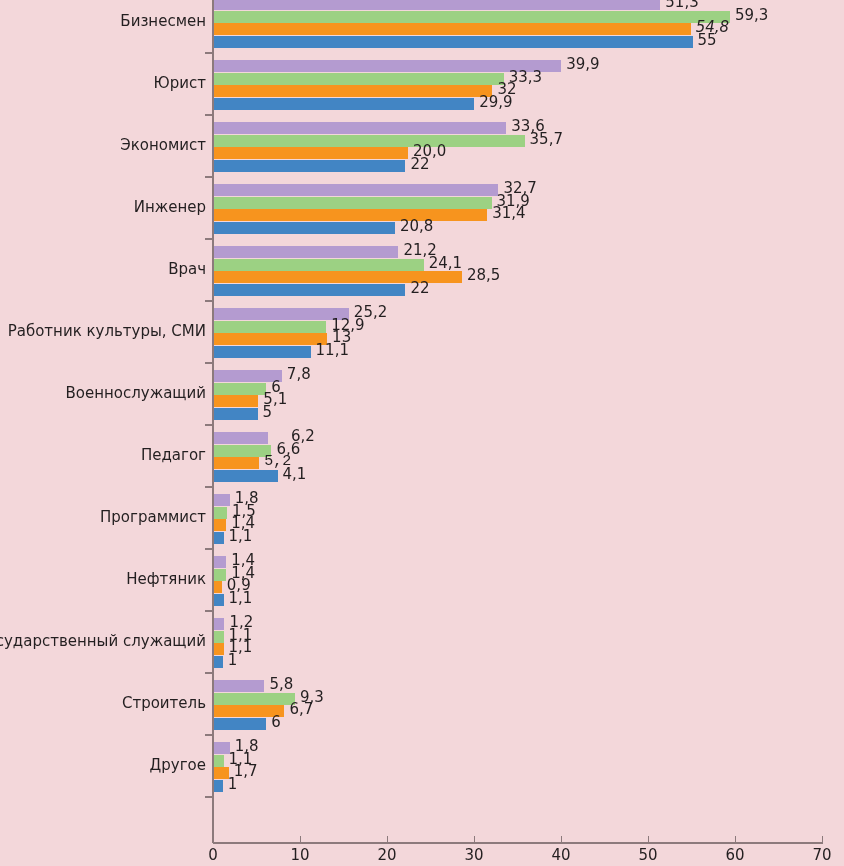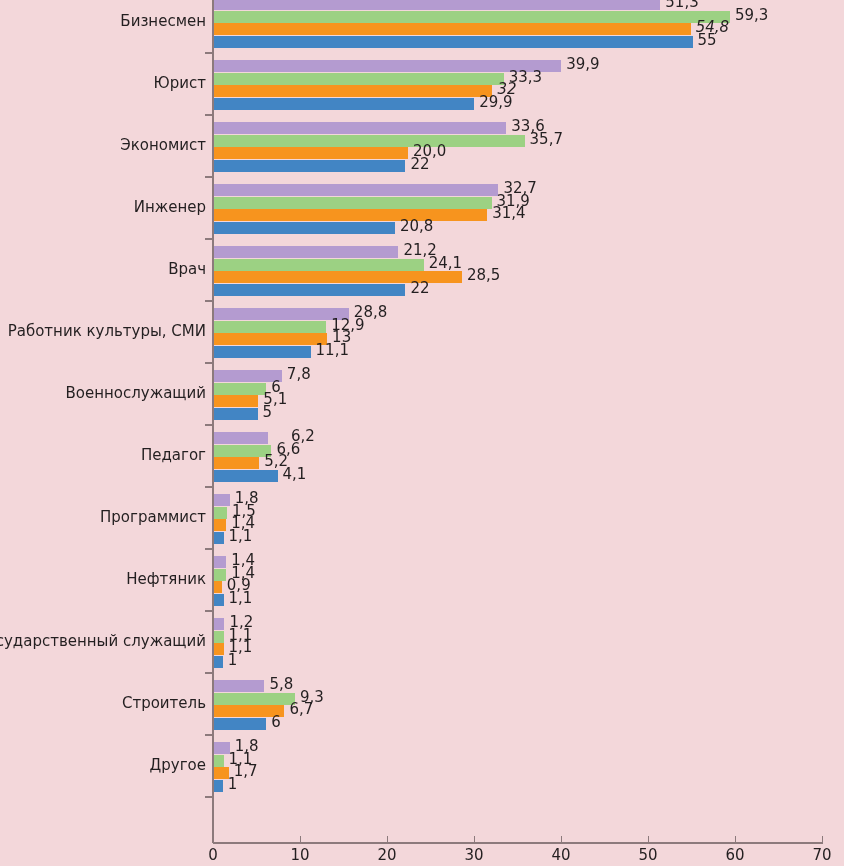--- a/index.html
+++ b/index.html
@@ -163,21 +163,21 @@
         <div class="bar-label" style="left: 734.91px; top: 14.6px;">59,3</div>
         <div class="bar s1" style="top: 23.2px; width: 476.76px;"></div>
         <div class="bar-label" style="left: 695.76px; top: 27.2px; font-style: italic;">54,8</div>
         <div class="bar s0" style="top: 35.8px; width: 478.5px;"></div>
         <div class="bar-label" style="left: 697.5px; top: 39.8px;">55</div>
         <div class="bar s3" style="top: 60px; width: 347.13px;"></div>
         <div class="bar-label" style="left: 566.13px; top: 64px;">39,9</div>
         <div class="bar s2" style="top: 72.6px; width: 289.71px;"></div>
         <div class="bar-label" style="left: 508.71px; top: 76.6px;">33,3</div>
         <div class="bar s1" style="top: 85.2px; width: 278.4px;"></div>
-        <div class="bar-label" style="left: 497.4px; top: 89.2px; font-style: italic;">32</div>
+        <div class="bar-label" style="left: 497.4px; top: 89.2px;">32</div>
         <div class="bar s0" style="top: 97.8px; width: 260.13px;"></div>
         <div class="bar-label" style="left: 479.13px; top: 101.8px;">29,9</div>
         <div class="bar s3" style="top: 122px; width: 292.32px;"></div>
         <div class="bar-label" style="left: 511.32px; top: 126px;">33,6</div>
         <div class="bar s2" style="top: 134.6px; width: 310.59px;"></div>
         <div class="bar-label" style="left: 529.59px; top: 138.6px;">35,7</div>
         <div class="bar s1" style="top: 147.2px; width: 194.01px;"></div>
         <div class="bar-label" style="left: 413.01px; top: 151.2px;">20,0</div>
         <div class="bar s0" style="top: 159.8px; width: 191.4px;"></div>
         <div class="bar-label" style="left: 410.4px; top: 163.8px;">22</div>
@@ -191,41 +191,41 @@
         <div class="bar-label" style="left: 399.96px; top: 225.8px;">20,8</div>
         <div class="bar s3" style="top: 246px; width: 184.44px;"></div>
         <div class="bar-label" style="left: 403.44px; top: 250px;">21,2</div>
         <div class="bar s2" style="top: 258.6px; width: 209.67px;"></div>
         <div class="bar-label" style="left: 428.67px; top: 262.6px;">24,1</div>
         <div class="bar s1" style="top: 271.2px; width: 247.95px;"></div>
         <div class="bar-label" style="left: 466.95px; top: 275.2px;">28,5</div>
         <div class="bar s0" style="top: 283.8px; width: 191.4px;"></div>
         <div class="bar-label" style="left: 410.4px; top: 287.8px;">22</div>
         <div class="bar s3" style="top: 308px; width: 134.85px;"></div>
-        <div class="bar-label" style="left: 353.85px; top: 312px;">28,8</div>
+        <div class="bar-label" style="left: 353.85px; top: 312px;">25,2</div>
         <div class="bar s2" style="top: 320.6px; width: 112.23px;"></div>
         <div class="bar-label" style="left: 331.23px; top: 324.6px;">12,9</div>
         <div class="bar s1" style="top: 333.2px; width: 113.1px;"></div>
         <div class="bar-label" style="left: 332.1px; top: 337.2px;">13</div>
         <div class="bar s0" style="top: 345.8px; width: 96.57px;"></div>
         <div class="bar-label" style="left: 315.57px; top: 349.8px;">11,1</div>
         <div class="bar s3" style="top: 370px; width: 67.86px;"></div>
         <div class="bar-label" style="left: 286.86px; top: 374px;">7,8</div>
         <div class="bar s2" style="top: 382.6px; width: 52.2px;"></div>
         <div class="bar-label" style="left: 271.2px; top: 386.6px;">6</div>
         <div class="bar s1" style="top: 395.2px; width: 44.37px;"></div>
         <div class="bar-label" style="left: 263.37px; top: 399.2px;">5,1</div>
         <div class="bar s0" style="top: 407.8px; width: 43.5px;"></div>
         <div class="bar-label" style="left: 262.5px; top: 411.8px;">5</div>
         <div class="bar s3" style="top: 432px; width: 53.94px;"></div>
         <div class="bar-label" style="left: 291px; top: 436px;">6,2</div>
         <div class="bar s2" style="top: 444.6px; width: 57.42px;"></div>
         <div class="bar-label" style="left: 276.42px; top: 448.6px;">6,6</div>
         <div class="bar s1" style="top: 457.2px; width: 45.24px;"></div>
-        <div class="bar-label" style="left: 264.24px; top: 461.2px;">5,2</div>
+        <div class="bar-label" style="left: 264.24px; top: 461.2px; font-family: Liberation Mono, monospace;">5,2</div>
         <div class="bar s0" style="top: 469.8px; width: 63.51px;"></div>
         <div class="bar-label" style="left: 282.51px; top: 473.8px;">4,1</div>
         <div class="bar s3" style="top: 494px; width: 15.66px;"></div>
         <div class="bar-label" style="left: 234.66px; top: 498px;">1,8</div>
         <div class="bar s2" style="top: 506.6px; width: 13.05px;"></div>
         <div class="bar-label" style="left: 232.05px; top: 510.6px;">1,5</div>
         <div class="bar s1" style="top: 519.2px; width: 12.18px;"></div>
         <div class="bar-label" style="left: 231.18px; top: 523.2px;">1,4</div>
         <div class="bar s0" style="top: 531.8px; width: 9.57px;"></div>
         <div class="bar-label" style="left: 228.57px; top: 535.8px;">1,1</div>

